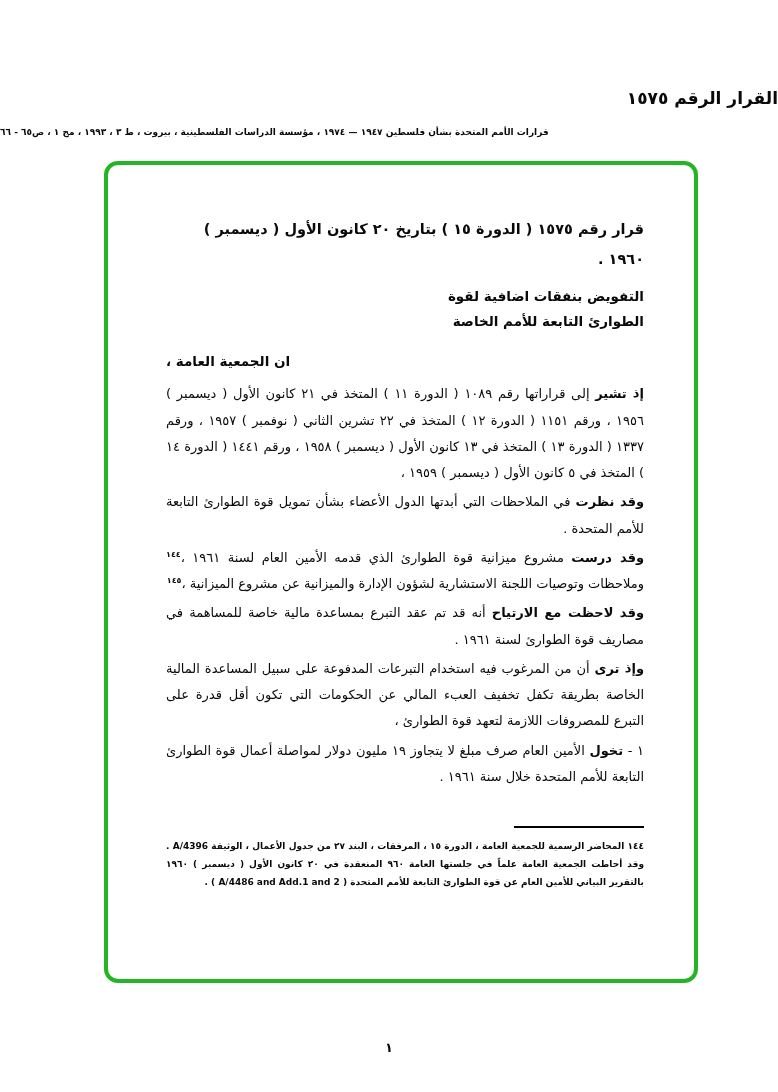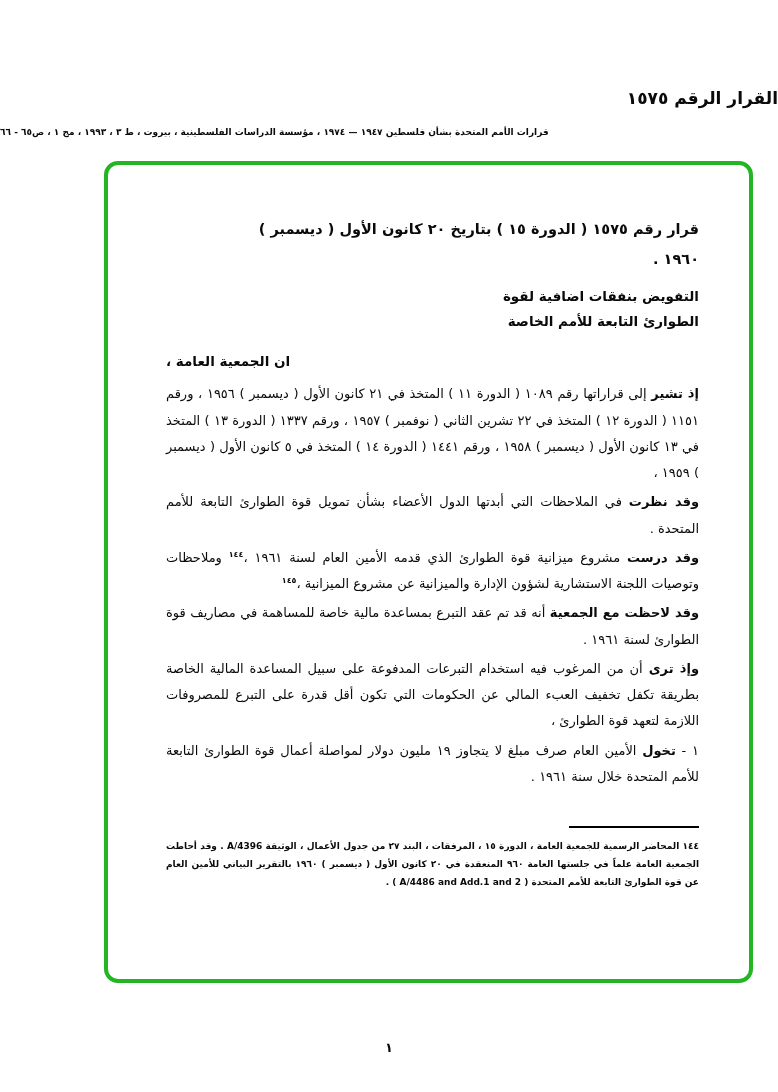--- a/index.html
+++ b/index.html
@@ -33,21 +33,21 @@
     text-align: left;
     direction: rtl;
     font-size: 9px;
     font-weight: bold;
     letter-spacing: 0.2px;
   }
   .green-box {
     position: absolute;
     left: 104px;
     top: 161px;
-    width: 649px;
+    width: 594px;
     height: 822px;
     border: 4px solid #24b524;
     border-radius: 14px;
     background: #ffffff;
   }
   .doc {
     position: absolute;
     top: 0; right: 0; bottom: 0; left: 0;
     padding: 50px 50px 0 58px;
     direction: rtl;
@@ -150,21 +150,21 @@
         <span>في الملاحظات التي أبدتها الدول الأعضاء بشأن تمويل قوة الطوارئ التابعة للأمم المتحدة .</span>
       </p>
 
       <p class="para">
         <b class="lead">وقد درست</b>
         <span>مشروع ميزانية قوة الطوارئ الذي قدمه الأمين العام لسنة ١٩٦١ ،</span><sup class="fnref">١٤٤</sup>
         <span>وملاحظات وتوصيات اللجنة الاستشارية لشؤون الإدارة والميزانية عن مشروع الميزانية ،</span><sup class="fnref">١٤٥</sup>
       </p>
 
       <p class="para">
-        <b class="lead">وقد لاحظت مع الجمعية</b>
+        <b class="lead">وقد لاحظت مع الارتياح</b>
         <span>أنه قد تم عقد التبرع بمساعدة مالية خاصة للمساهمة في مصاريف قوة الطوارئ لسنة ١٩٦١ .</span>
       </p>
 
       <p class="para">
         <b class="lead">وإذ ترى</b>
         <span>أن من المرغوب فيه استخدام التبرعات المدفوعة على سبيل المساعدة المالية الخاصة بطريقة تكفل تخفيف العبء المالي عن الحكومات التي تكون أقل قدرة على التبرع للمصروفات اللازمة لتعهد قوة الطوارئ ،</span>
       </p>
 
       <p class="para">
         <span>١ -</span>

